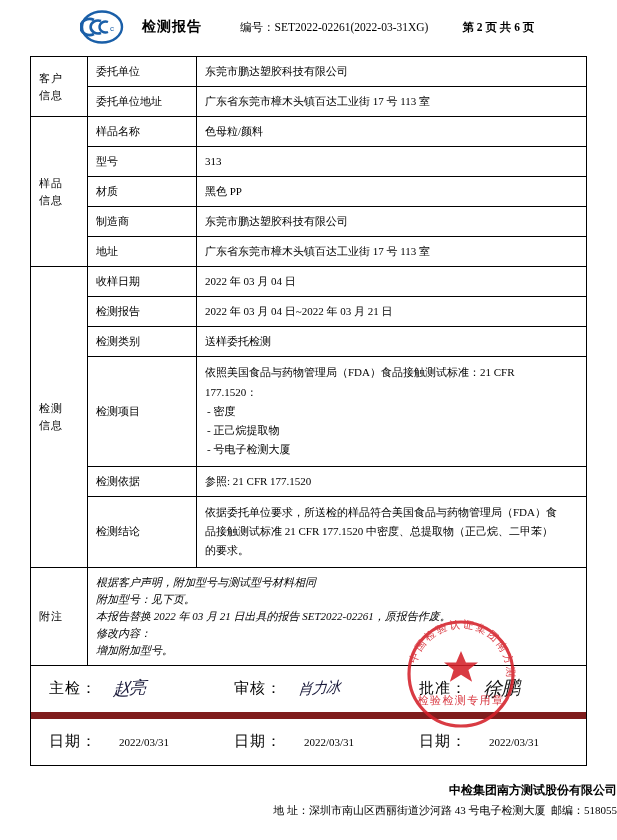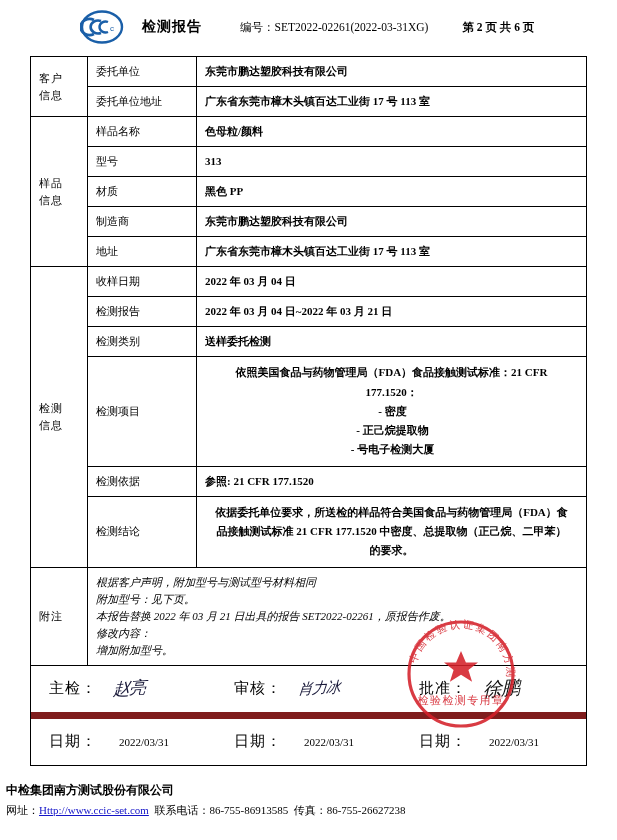--- a/index.html
+++ b/index.html
@@ -82,23 +82,22 @@
   }
   td.sec .l { display:block; }
   td.lbl {
     width: 92px;
     padding-left: 10px;
     font-size: 11px;
   }
   td.val {
     padding-left: 10px;
     font-size: 11px;
-    font-weight: bold;
-  }
-  td.val.tall { line-height: 1.75; text-align: center; }
+  }
+  td.val.tall { line-height: 1.75; }
   .sublist { padding-left: 2px; }
 
   
   td.remark {
     font-size: 11px;
     line-height: 1.85;
     padding: 6px 10px;
     font-style: italic;
   }
   .sig-cellbox {
@@ -152,21 +151,21 @@
     left: 395px;
     top: 608px;
     width: 132px;
     height: 132px;
     pointer-events: none;
     opacity: 0.88;
   }
 
   
   .footer {
-    text-align: left;
+    text-align: right;
     margin-top: 14px;
     font-size: 11px;
     line-height: 1.75;
     margin-left: 6px;
   }
   .footer .f1 { font-weight: bold; font-size: 12px; }
   .footer .f-link { color: #1414c8; text-decoration: underline; }
   .footer .fl { display:block; }
 </style>
 </head>
@@ -329,17 +328,17 @@
       <g transform="translate(66,60)">
         <polygon fill="#d4202a" points="0,-17 4.9,-5.5 17,-5.5 7.4,2.1 11.1,13.8 0,6.8 -11.1,13.8 -7.4,2.1 -17,-5.5 -4.9,-5.5"></polygon>
       </g>
       <text font-size="11" fill="#d4202a" font-family="Liberation Serif, serif" letter-spacing="1.4" text-anchor="middle" x="66" y="96">检验检测专用章</text>
     </svg>
   </div>
 
   <div class="footer">
     <div class="f1 fl">中检集团南方测试股份有限公司</div>
     <div class="fl">
-      <span>网址：</span><a class="f-link" href="#">Http://www.ccic-set.com</a>&nbsp;&nbsp;<span>联系电话：</span><span>86-755-86913585</span>&nbsp;&nbsp;<span>传真：</span><span>86-755-26627238</span>
+      <span>地  址：</span><span>深圳市南山区西丽街道沙河路 43 号电子检测大厦</span>&nbsp;&nbsp;<span>邮编：</span><span>518055</span>
     </div>
   </div>
 
 </div>
 
 </body></html>

